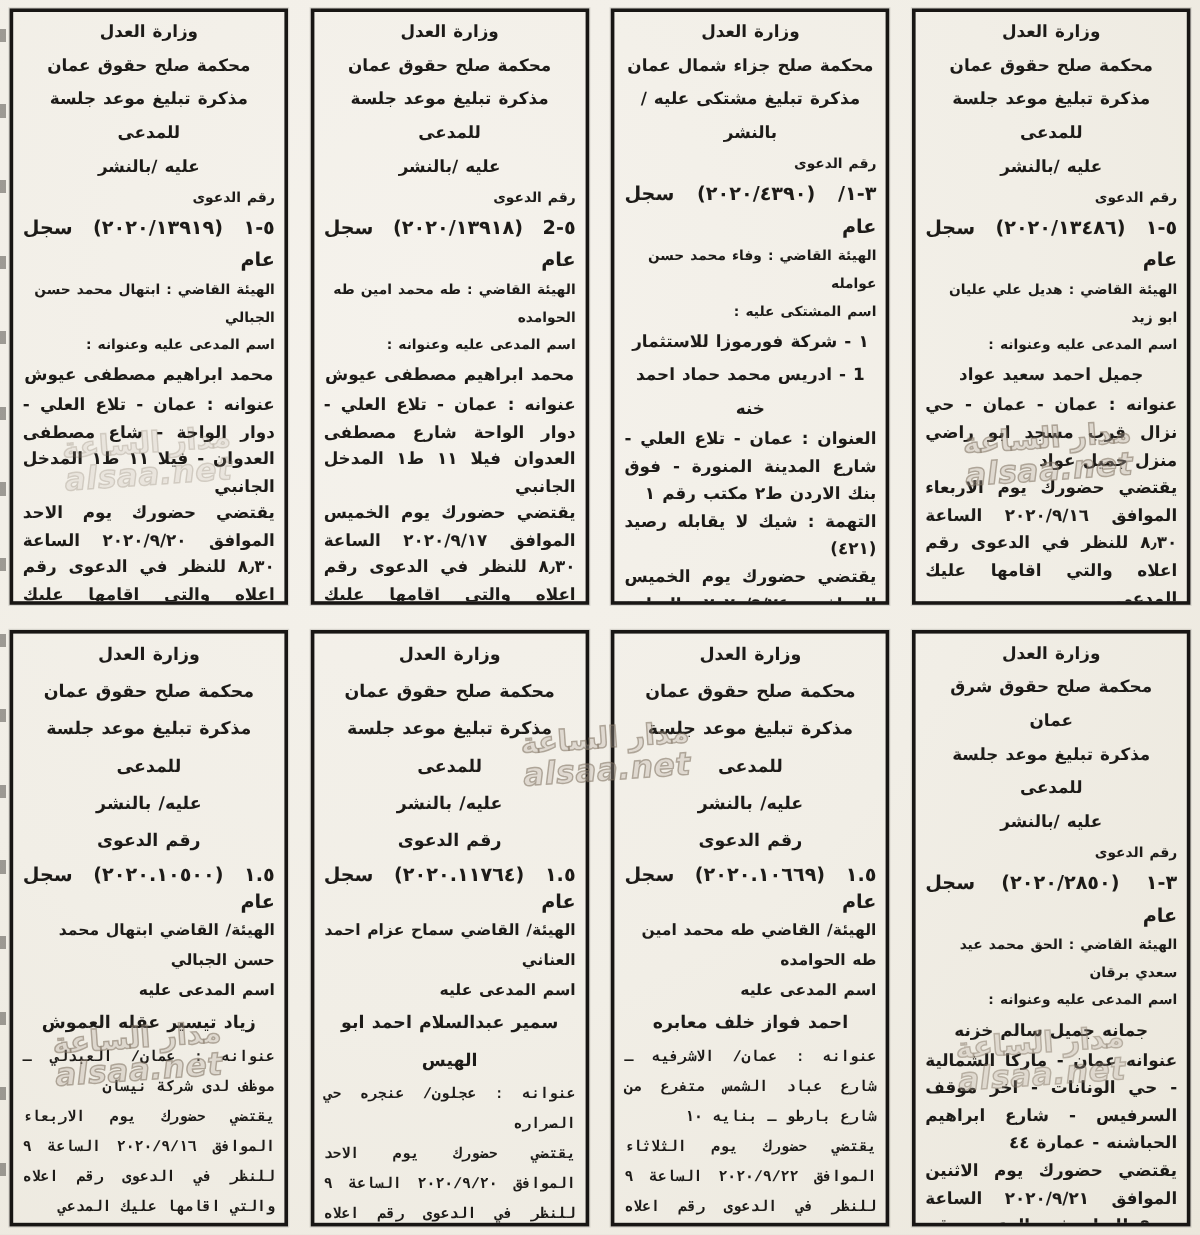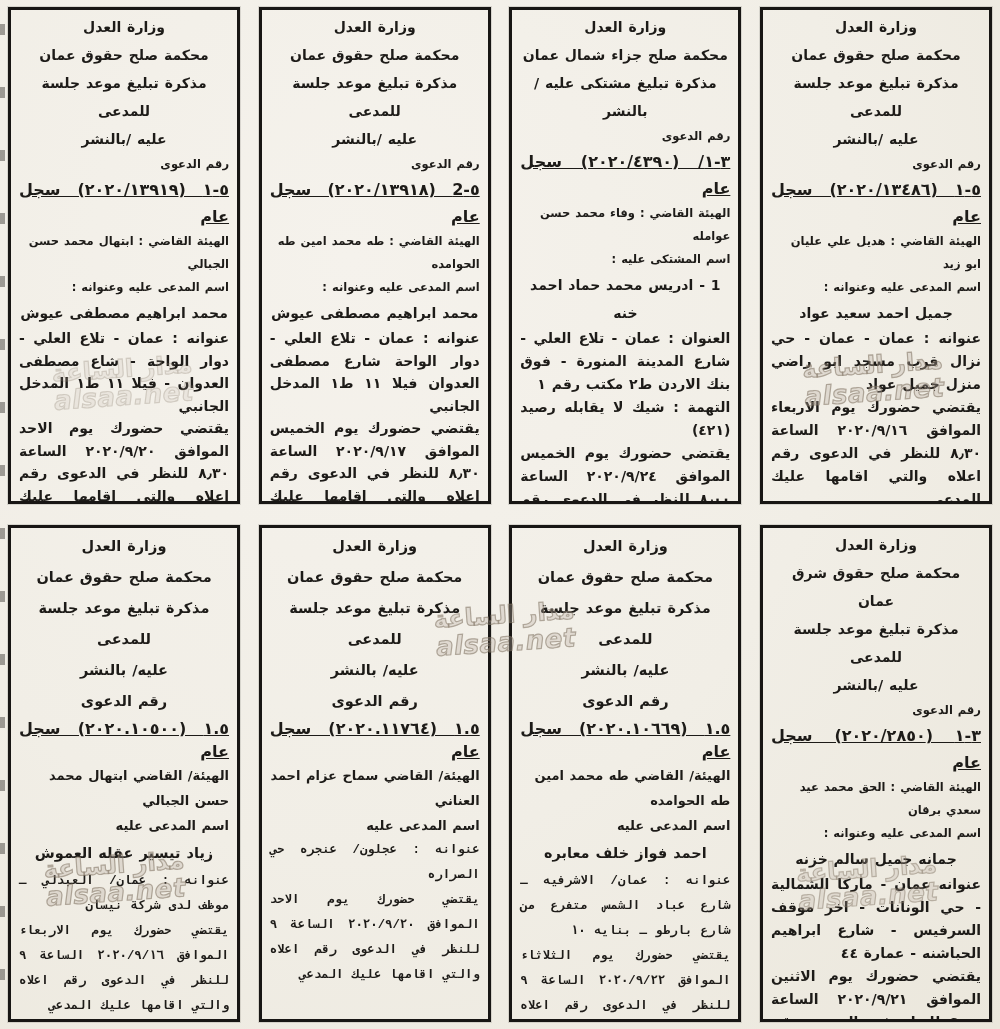--- a/index.html
+++ b/index.html
@@ -26,21 +26,21 @@
   .notice-box {
     border:3px solid #181614;
     padding:3px 8px 18px;
     overflow:hidden;
     position:relative;
     box-shadow:0 0 0 1px rgba(24,22,20,.12);
   }
   .ln { word-spacing:1px; }
   .ln-h   { text-align:center;  font-size:14px;   line-height:28px; }
   .ln-l   { text-align:right;   font-size:11.5px; line-height:23px; }
-  .ln-num { font-size:16px;     line-height:27px; text-align:justify; text-align-last:justify;text-decoration:underline; }
+  .ln-num { font-size:16px;     line-height:27px; text-align:justify; text-align-last:justify; }
   .ln-nm  { text-align:center;  font-size:14px;   line-height:28px; }
   .ln-b   { text-align:justify; font-size:14px; line-height:23px; }
   .notice-box:nth-child(3) .ln-b,
   .notice-box:nth-child(4) .ln-b { line-height:22.5px; }
   .notice-box:nth-child(n+6) .ln-h   { line-height:31px;  font-size:14.5px; }
   .notice-box:nth-child(n+6) .ln-l   { line-height:25px;  font-size:13px; }
   .notice-box:nth-child(n+6) .ln-num { line-height:23px; }
   .notice-box:nth-child(n+6) .ln-nm  { line-height:31px;  font-size:14.5px; }
   .notice-box:nth-child(n+6) .ln-b   { line-height:25px;  font-size:12.3px;font-family:Liberation Mono, monospace; }
   .wm {
@@ -91,20 +91,21 @@
         <div class="ln ln-nm">شركة الزهيري اخوان</div>
       </article>
     <article class="notice-box">
         <div class="ln ln-h">وزارة العدل</div>
         <div class="ln ln-h">محكمة صلح جزاء شمال عمان</div>
         <div class="ln ln-h">مذكرة تبليغ مشتكى عليه /بالنشر</div>
         <div class="ln ln-l">رقم الدعوى</div>
         <div class="ln ln-num">٣-١/ (٢٠٢٠/٤٣٩٠) سجل عام</div>
         <div class="ln ln-l">الهيئة القاضي : وفاء محمد حسن عوامله</div>
         <div class="ln ln-l">اسم المشتكى عليه :</div>
+        <div class="ln ln-nm">١ - شركة فورموزا للاستثمار</div>
         <div class="ln ln-nm">1 - ادريس محمد حماد احمد خنه</div>
         <div class="ln ln-b">العنوان : عمان - تلاع العلي - شارع المدينة المنورة - فوق بنك الاردن ط٢ مكتب رقم ١</div>
         <div class="ln ln-b">التهمة : شيك لا يقابله رصيد (٤٢١)</div>
         <div class="ln ln-b">يقتضي حضورك يوم الخميس الموافق ٢٠٢٠/٩/٢٤ الساعة ٨٫٠٠ للنظر في الدعوى رقم اعلاه والتي اقامها عليك الحق العام ومشتكي</div>
       </article>
     <article class="notice-box">
         <div class="ln ln-h">وزارة العدل</div>
         <div class="ln ln-h">محكمة صلح حقوق عمان</div>
         <div class="ln ln-h">مذكرة تبليغ موعد جلسة للمدعى</div>
         <div class="ln ln-h">عليه /بالنشر</div>
@@ -159,20 +160,21 @@
       </article>
     <article class="notice-box">
         <div class="ln ln-h">وزارة العدل</div>
         <div class="ln ln-h">محكمة صلح حقوق عمان</div>
         <div class="ln ln-h">مذكرة تبليغ موعد جلسة للمدعى</div>
         <div class="ln ln-h">عليه/ بالنشر</div>
         <div class="ln ln-h">رقم الدعوى</div>
         <div class="ln ln-num">١.٥ (٢٠٢٠.١١٧٦٤) سجل عام</div>
         <div class="ln ln-l">الهيئة/ القاضي سماح عزام احمد العناني</div>
         <div class="ln ln-l">اسم المدعى عليه</div>
+        <div class="ln ln-nm">سمير عبدالسلام احمد ابو الهيس</div>
         <div class="ln ln-b">عنوانه : عجلون/ عنجره حي الصراره</div>
         <div class="ln ln-b">يقتضي حضورك يوم الاحد الموافق ٢٠٢٠/٩/٢٠ الساعة ٩ للنظر في الدعوى رقم اعلاه والتي اقامها عليك المدعي</div>
       </article>
     <article class="notice-box">
         <div class="ln ln-h">وزارة العدل</div>
         <div class="ln ln-h">محكمة صلح حقوق عمان</div>
         <div class="ln ln-h">مذكرة تبليغ موعد جلسة للمدعى</div>
         <div class="ln ln-h">عليه/ بالنشر</div>
         <div class="ln ln-h">رقم الدعوى</div>
         <div class="ln ln-num">١.٥ (٢٠٢٠.١٠٥٠٠) سجل عام</div>

